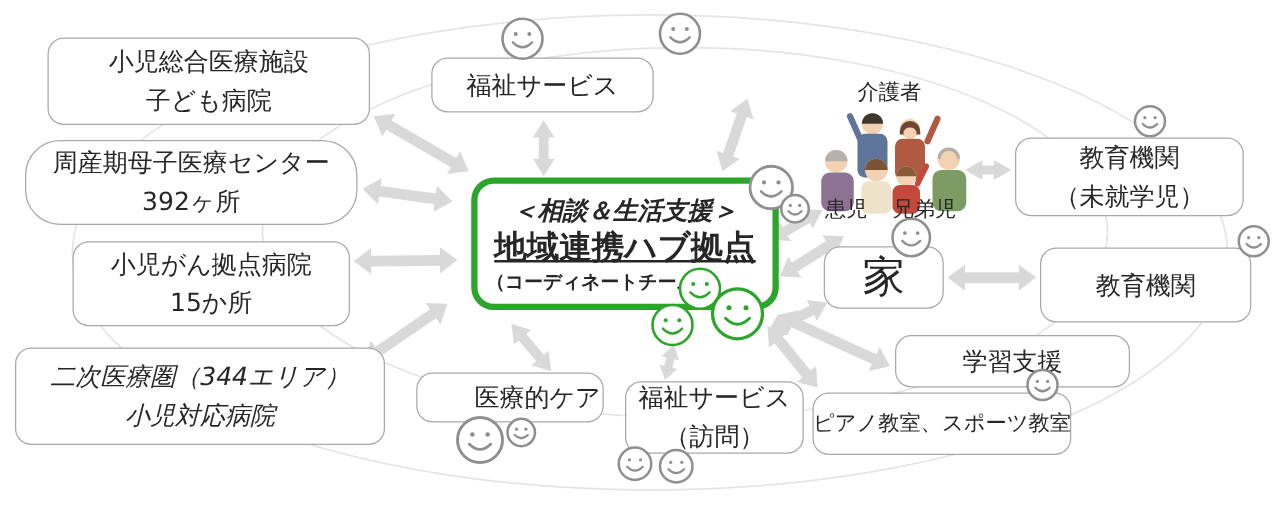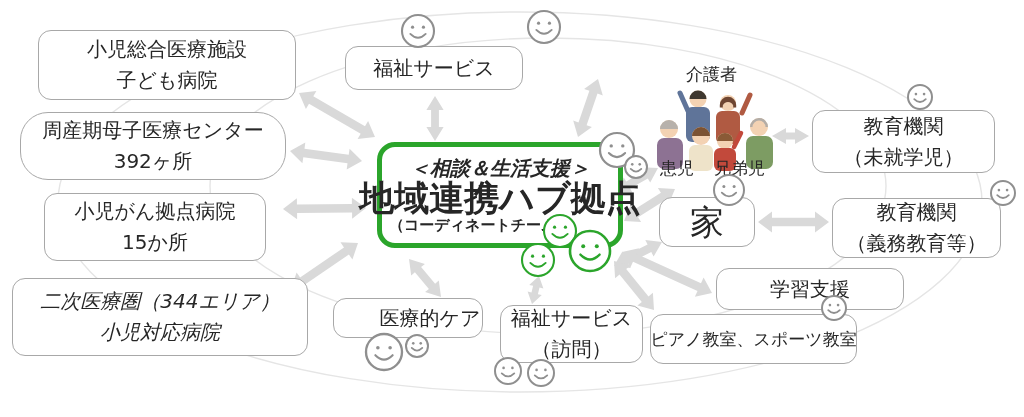--- a/index.html
+++ b/index.html
@@ -14,21 +14,21 @@
   #smiley-layer{z-index:5;pointer-events:none;}
   .node{
     position:absolute;background:#fff;border:1.6px solid var(--box-border,#a8a8a8);
     border-radius:13px;display:flex;flex-direction:column;align-items:center;justify-content:center;
     font-size:20px;line-height:1.55;text-align:center;box-sizing:border-box;white-space:nowrap;
   }
   .node.hub{
     border:5px solid var(--hub-green,#2ba52b);border-radius:18px;font-weight:bold;z-index:3;
   }
   .node.hub .l1{font-size:20px;line-height:26px;font-style:italic;}
-  .node.hub .l2{font-size:35px;line-height:34px;}
+  .node.hub .l2{font-size:26px;line-height:34px;text-decoration:underline;}
   .node.hub .l3{font-size:15px;line-height:20px;align-self:flex-start;padding-left:7px;}
   .node.home-box{font-size:34px;line-height:1.2;}
   .node.small-font{font-size:17px;}
   .fam-label{position:absolute;font-size:17px;line-height:18px;white-space:nowrap;}
   .orbit{fill:none;stroke:var(--orbit,#e5e5e5);stroke-width:1.4;}
 </style>
 </head>
 <body>
 
 <div class="stage">
@@ -60,41 +60,40 @@
         <div class="line l3">（コーディネートチーム）</div>
       </div>
       <div class="node" style="left: 38px; top: 30px; width: 258px; height: 70px;">
         <div class="line l1">小児総合医療施設</div>
         <div class="line l2">子ども病院</div>
       </div>
       <div class="node" style="left: 20px; top: 112px; width: 266px; height: 68px; border-radius: 28px;">
         <div class="line l1">周産期母子医療センター</div>
         <div class="line l2">392ヶ所</div>
       </div>
-      <div class="node" style="left: 44px; top: 193px; width: 222px; height: 68px;">
+      <div class="node" style="left: 58px; top: 193px; width: 222px; height: 68px;">
         <div class="line l1">小児がん拠点病院</div>
         <div class="line l2">15か所</div>
       </div>
       <div class="node" style="left: 12px; top: 278px; width: 296px; height: 78px; font-style: italic;">
         <div class="line l1">二次医療圏（344エリア）</div>
         <div class="line l2">小児対応病院</div>
       </div>
       <div class="node" style="left: 345px; top: 46px; width: 178px; height: 44px;">
         <div class="line l1">福祉サービス</div>
       </div>
       <div class="node home-box" style="left: 659px; top: 197px; width: 96px; height: 50px;">
         <div class="line l1">家</div>
       </div>
       <div class="node" style="left: 812px; top: 110px; width: 183px; height: 63px;">
         <div class="line l1">教育機関</div>
         <div class="line l2">（未就学児）</div>
       </div>
       <div class="node" style="left: 832px; top: 198px; width: 169px; height: 60px;">
         <div class="line l1">教育機関</div>
-        <div class="line l2">（義務教育等）</div>
       </div>
       <div class="node" style="left: 716px; top: 268px; width: 188px; height: 42px;">
         <div class="line l1">学習支援</div>
       </div>
       <div class="node small-font" style="left: 650px; top: 314px; width: 207px; height: 50px;">
         <div class="line l1">ピアノ教室、スポーツ教室</div>
       </div>
       <div class="node" style="left: 333px; top: 298px; width: 150px; height: 40px; padding-left: 44px;">
         <div class="line l1">医療的ケア</div>
       </div>

